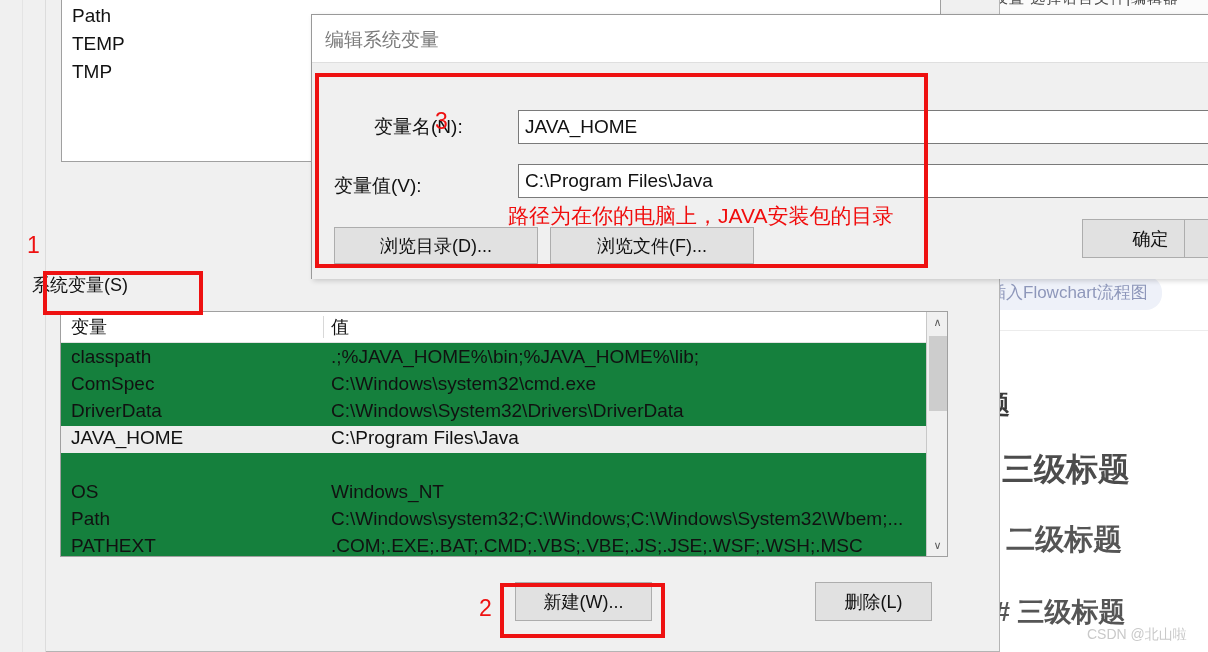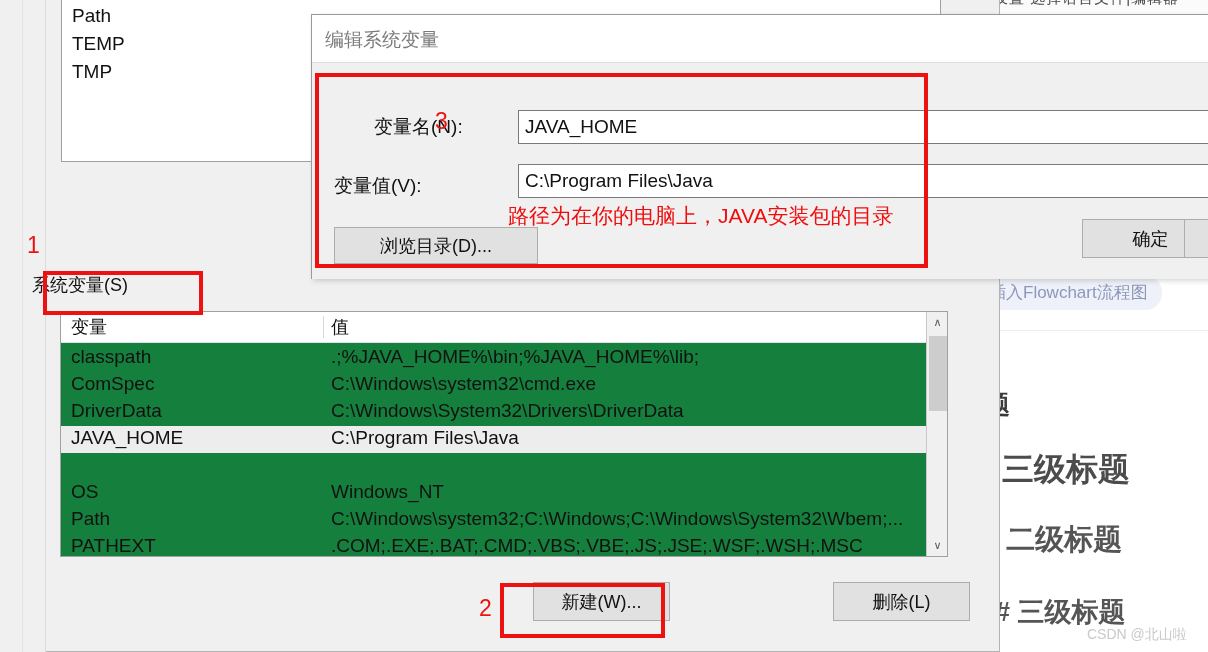--- a/index.html
+++ b/index.html
@@ -176,25 +176,25 @@
 
   
   .btn {
     position: absolute;
     background: #e1e1e1;
     border: 1px solid #adadad;
     font-size: 18px;
     color: #111;
     text-align: center;
     white-space: nowrap;
-    display: flex; align-items: center; justify-content: center; margin-left: 18px;
+    display: flex; align-items: center; justify-content: center;
   }
   .btn-new    { left: 515px; top: 591px; width: 137px; height: 39px; }
   .btn-edit   { left: 666px; top: 591px; width: 137px; height: 39px; }
-  .btn-delete { left: 815px; top: 591px; width: 137px; height: 39px; }
+  .btn-delete { left: 815px; top: 591px; width: 117px; height: 39px; }
 
   
   .dialog {
     position: absolute; left: 311px; top: 14px;
     width: 935px; height: 265px;
     background: #f0f0f0;
     border: 1px solid #999;
     box-shadow: 2px 2px 5px rgba(0,0,0,0.16);
   }
   .dlg-title-bar {
@@ -357,20 +357,21 @@
       <span class="dlg-title">编辑系统变量</span>
     </div>
     <div class="dlg-body">
       <span class="dlg-lbl lbl-name">变量名(N):</span>
       <span class="dlg-lbl lbl-val">变量值(V):</span>
 
       <div class="dlg-input inp-name">JAVA_HOME</div>
       <div class="dlg-input inp-val">C:\Program Files\Java</div>
 
       <div class="dlg-btn btn-browse-dir">浏览目录(D)...</div>
+      <div class="dlg-btn btn-browse-file">浏览文件(F)...</div>
       <div class="dlg-btn btn-ok">确定</div>
       <div class="dlg-btn btn-cancel"></div>
 
       <span class="red-note">路径为在你的电脑上，JAVA安装包的目录</span>
     </div>
   </div>
 
   <div class="redbox redbox-dialog z-top"></div>
   <div class="redbox redbox-sysvar z-top"></div>
   <div class="redbox redbox-new z-top"></div>

